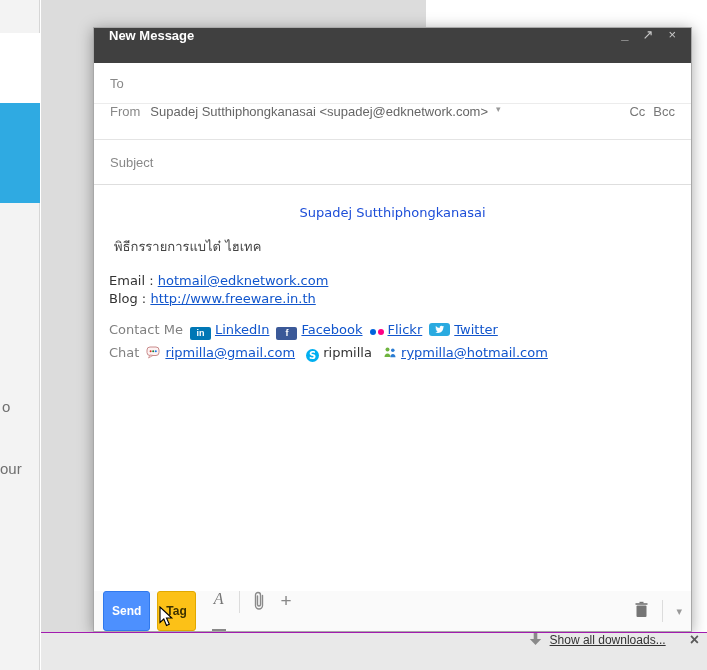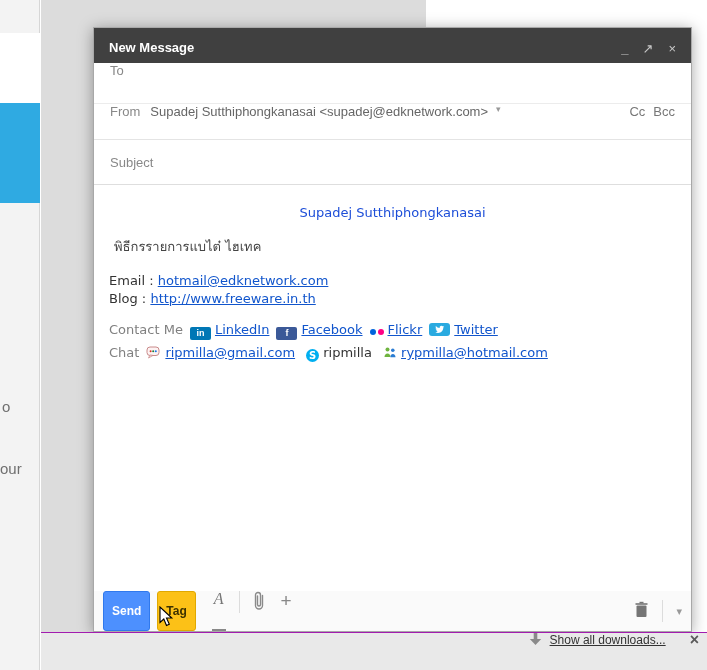--- a/index.html
+++ b/index.html
@@ -25,27 +25,27 @@
   .dl-arrow { width:13px; height:14px; margin-right:8px; }
   .dl-link { font-size:12px; color:#333; text-decoration:underline; cursor:pointer; }
   .dl-gap { width:24px; }
   .dl-close { font-size:16px; font-weight:bold; color:#5a5a5a; cursor:pointer; line-height:14px; }
 
   
   .compose { position:absolute; left:93px; top:27px; width:599px; height:605px;
     background:#fff; border:1px solid #a8a8a8; box-shadow:0 2px 14px rgba(0,0,0,.35);
     display:flex; flex-direction:column; }
   .titlebar { flex:0 0 35px; background:var(--titlebar_gray); color:#fff;
-    display:flex; align-items:flex-end; padding:8px 15px; }
+    display:flex; align-items:flex-start; padding:0 15px; }
   .titlebar .title { font-size:13px; font-weight:bold; }
   .tb-icons { margin-left:auto; display:flex; gap:15px; align-items:center; color:#c9c9c9; }
   .tb-icons span { cursor:pointer; font-size:13px; line-height:13px; }
   .tb-min { font-weight:bold; letter-spacing:-1px; }
 
-  .row-to { flex:0 0 41px; border-bottom:1px solid #ececec; display:flex; align-items:flex-start;
+  .row-to { flex:0 0 41px; border-bottom:1px solid #ececec; display:flex; align-items:center;
     padding:0 16px; color:#888; font-size:13px; cursor:text; }
   .row-from { flex:0 0 36px; border-bottom:1px solid #e4e4e4; display:flex; align-items:flex-start;
     padding:0 16px; font-size:13px; }
   .from-label { color:#888; margin-right:10px; }
   .from-value { color:#666; }
   .from-caret { color:#999; font-size:9px; margin-left:8px; cursor:pointer; }
   .ccbcc { margin-left:auto; color:#777; display:flex; gap:8px; }
   .ccbcc span { cursor:pointer; }
   .row-subject { flex:0 0 45px; border-bottom:1px solid #dedede; display:flex; align-items:center; padding:0 16px; }
   .subject-input { border:none; outline:none; width:100%; font-size:13px; color:#333;

